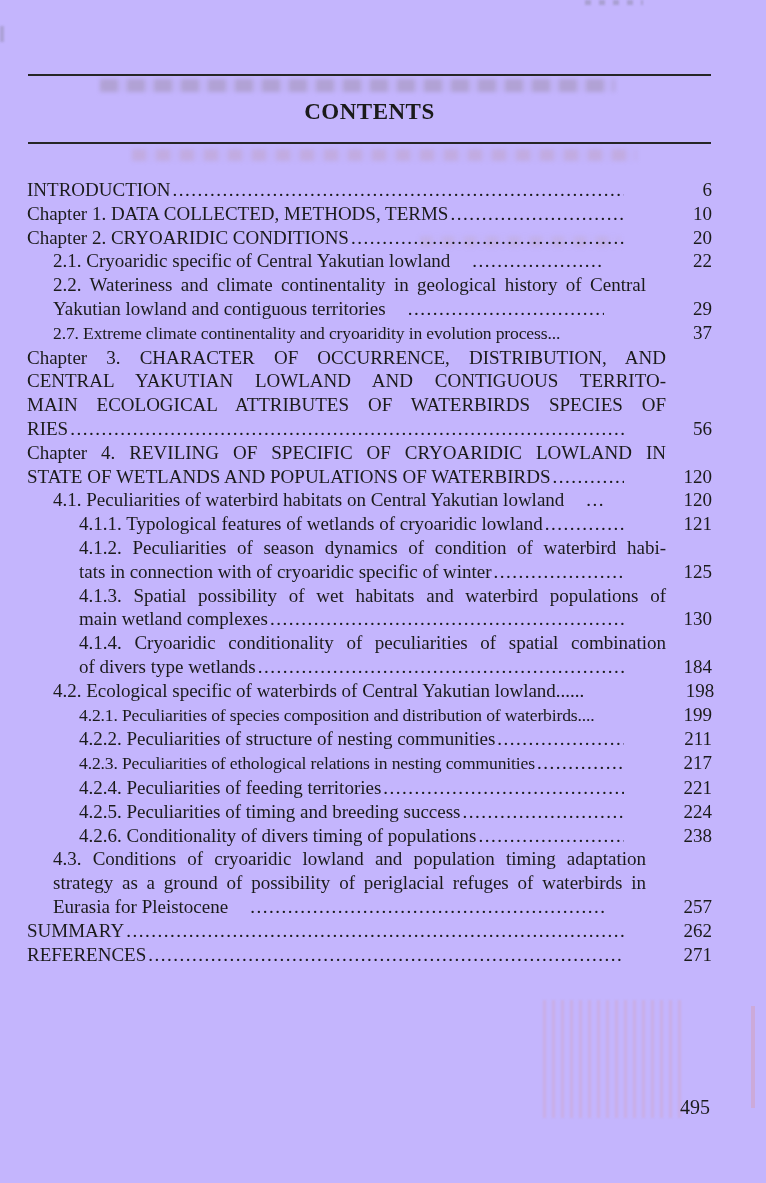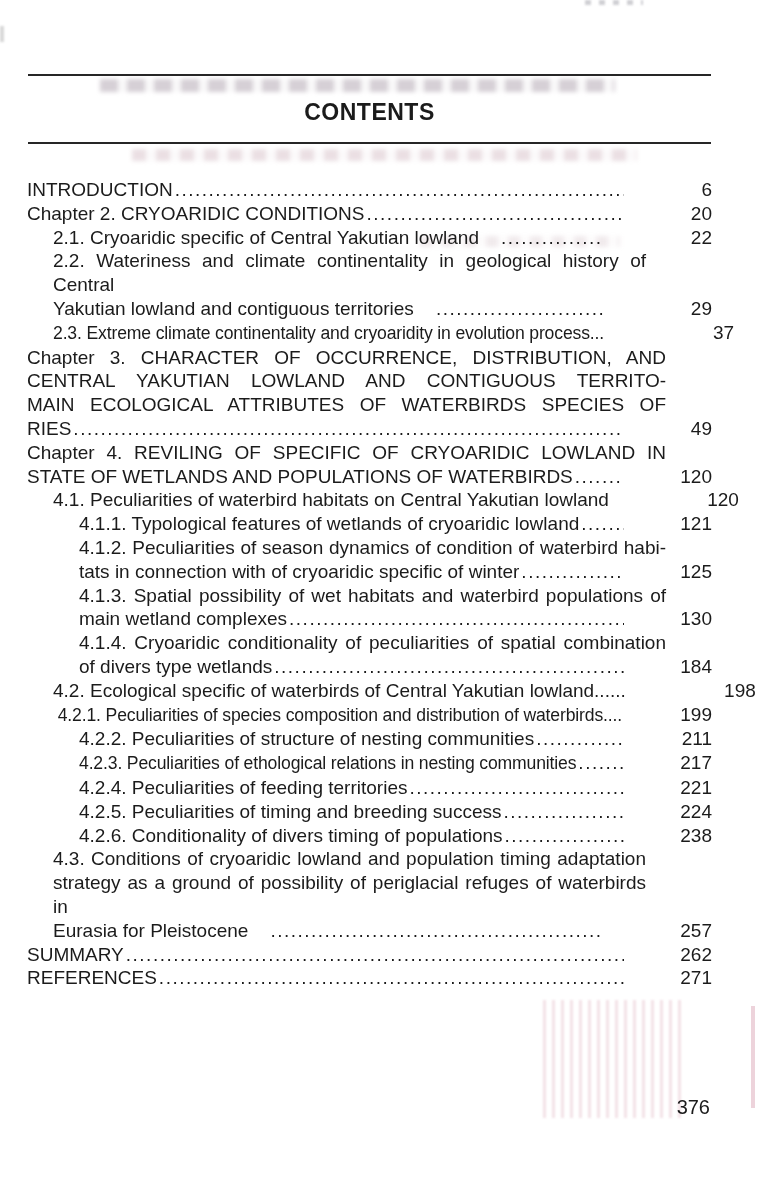--- a/index.html
+++ b/index.html
@@ -1,19 +1,19 @@
 <!DOCTYPE html>
 <html><head>
 <meta charset="utf-8">
 <style>
   html,body { margin:0; padding:0; background:#e9e9e9; }
   .sheet {
     position:relative; width:766px; height:1183px;
-    background:#ffffff;
-    font-family:Liberation Sans, sans-serif;
+    background:#c4b5fd;
+    font-family:Liberation Serif, serif;
     color:#1b1b1b;
     overflow:hidden;
   }
   
   .rule { position:absolute; left:28px; width:683px; height:2px; background:#262626; }
   .rule-top { top:74px; }
   .rule-bottom { top:142px; }
   .title {
     position:absolute; top:99px; left:28px; width:683px;
     text-align:center; font-size:23px; font-weight:bold; letter-spacing:0.5px;
@@ -102,41 +102,46 @@
   <div class="ghost ghost-3"></div>
 
   <div class="toc">
 
   <div class="row ind0">
         <span class="txt">INTRODUCTION</span>
         <span class="dots"></span>
         <span class="page">6</span>
       </div>
       <div class="row ind0">
+        <span class="txt">Chapter 1. DATA COLLECTED, METHODS, TERMS</span>
+        <span class="dots"></span>
+        <span class="page">10</span>
+      </div>
+      <div class="row ind0">
         <span class="txt">Chapter 2. CRYOARIDIC CONDITIONS</span>
         <span class="dots"></span>
         <span class="page">20</span>
       </div>
       <div class="row ind1">
         <span class="txt">2.1. Cryoaridic specific of Central Yakutian lowland</span>
         <span class="dots"></span>
         <span class="page">22</span>
       </div>
       <div class="row ind1 justify no-dots">
         <span class="txt">2.2. Wateriness and climate continentality in geological history of Central</span>
 
         <span class="page"></span>
       </div>
       <div class="row ind1">
         <span class="txt">Yakutian lowland and contiguous territories</span>
         <span class="dots"></span>
         <span class="page">29</span>
       </div>
       <div class="row ind1 tight no-dots">
-        <span class="txt">2.3. Extreme climate continentality and cryoaridity in evolution process...</span>
+        <span class="txt">2.7. Extreme climate continentality and cryoaridity in evolution process...</span>
         <span class="dots"></span>
         <span class="page">37</span>
       </div>
       <div class="row ind0 justify no-dots">
         <span class="txt">Chapter 3. CHARACTER OF OCCURRENCE, DISTRIBUTION, AND</span>
 
         <span class="page"></span>
       </div>
       <div class="row ind0 justify no-dots">
         <span class="txt">CENTRAL YAKUTIAN LOWLAND AND CONTIGUOUS TERRITO-</span>
@@ -144,21 +149,21 @@
         <span class="page"></span>
       </div>
       <div class="row ind0 justify no-dots">
         <span class="txt">MAIN ECOLOGICAL ATTRIBUTES OF WATERBIRDS SPECIES OF</span>
 
         <span class="page"></span>
       </div>
       <div class="row ind0">
         <span class="txt">RIES</span>
         <span class="dots"></span>
-        <span class="page">49</span>
+        <span class="page">56</span>
       </div>
       <div class="row ind0 justify no-dots">
         <span class="txt">Chapter 4. REVILING OF SPECIFIC OF CRYOARIDIC LOWLAND IN</span>
 
         <span class="page"></span>
       </div>
       <div class="row ind0">
         <span class="txt">STATE OF WETLANDS AND POPULATIONS OF WATERBIRDS</span>
         <span class="dots"></span>
         <span class="page">120</span>
@@ -261,15 +266,15 @@
       <div class="row ind0">
         <span class="txt">REFERENCES</span>
         <span class="dots"></span>
         <span class="page">271</span>
       </div>
     </div>
 
   <div class="artifact-stripes"></div>
   <div class="artifact-edge-line"></div>
 
-  <div class="folio">376</div>
+  <div class="folio">495</div>
 
 </div>
 
 </body></html>

